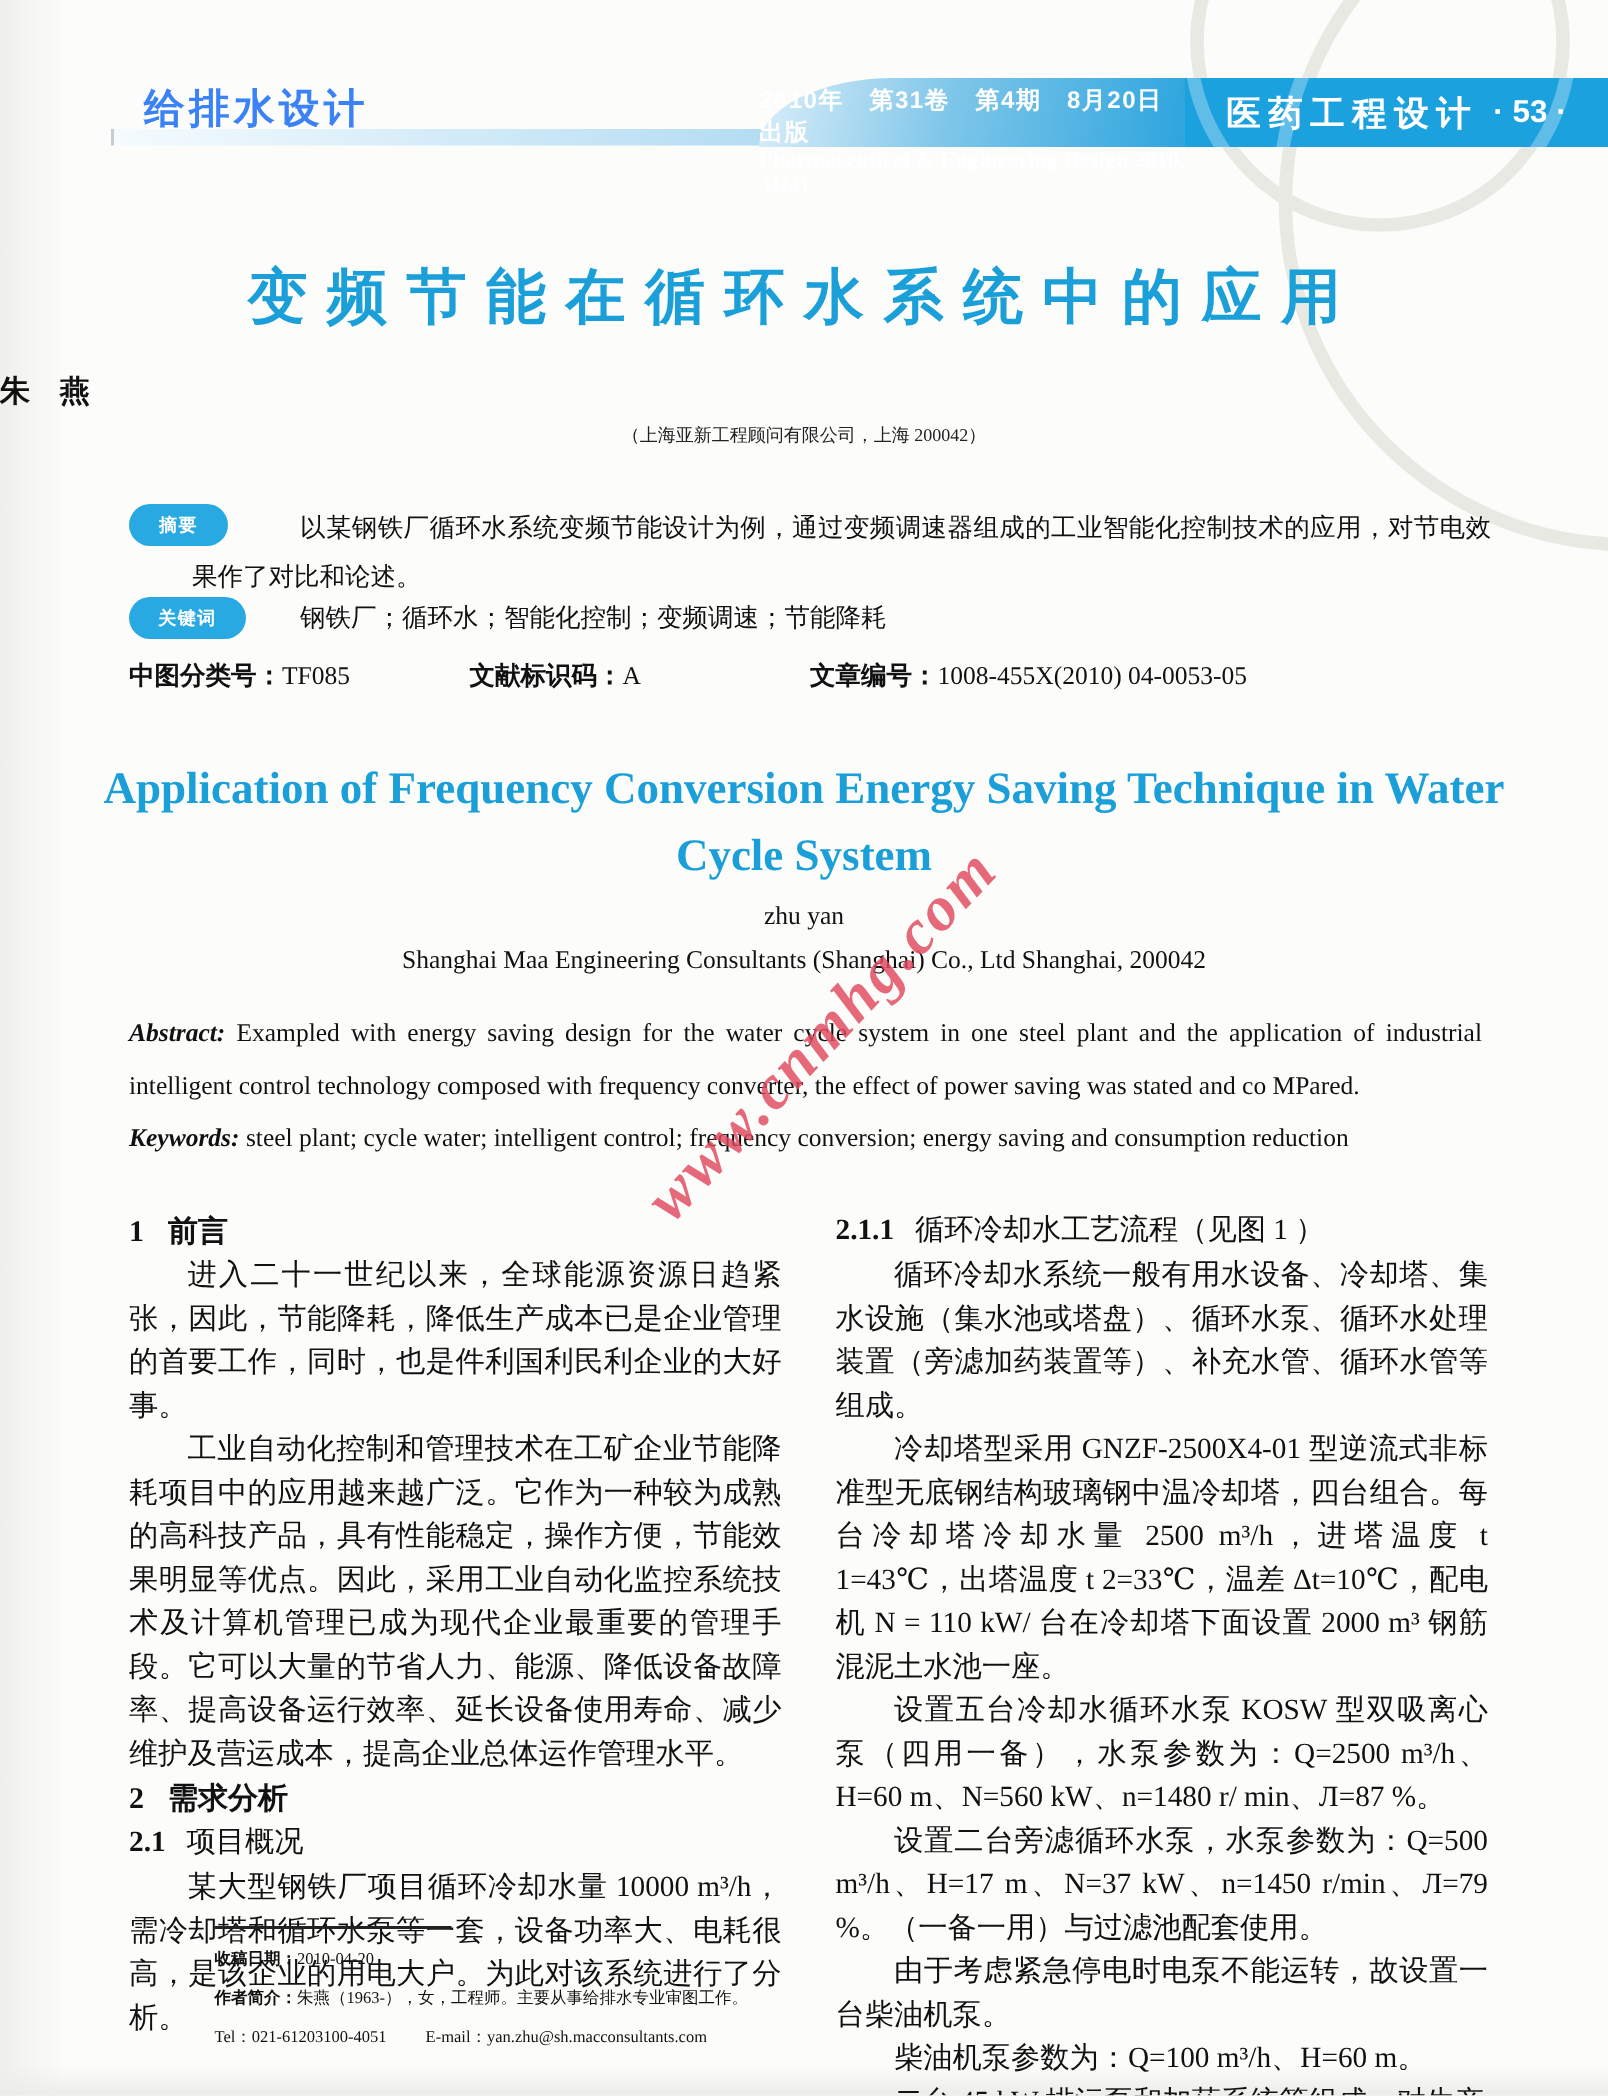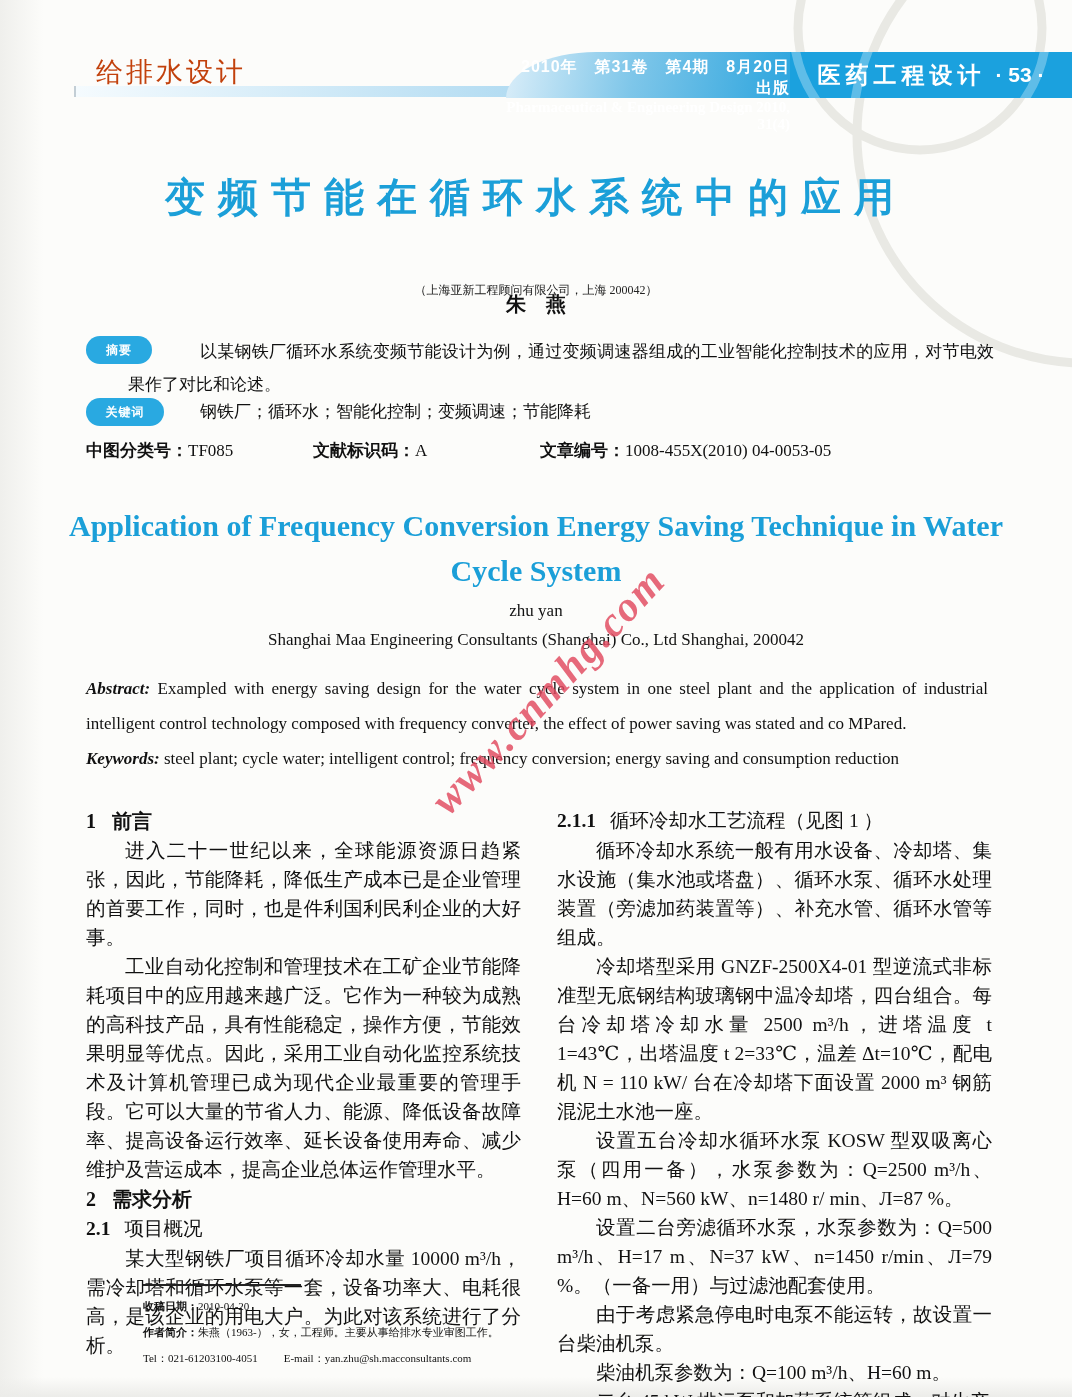--- a/index.html
+++ b/index.html
@@ -10,48 +10,48 @@
   .edge-left{position:absolute;left:0;top:0;width:58px;height:100%;
              background:linear-gradient(to right,#efefec,rgba(252,252,250,0) 75%);}
   .edge-bottom{position:absolute;left:0;bottom:0;width:100%;height:20px;
                background:linear-gradient(to top,#ecece9,rgba(252,252,250,0));}
 
   
   .arcs-svg{position:absolute;top:0;left:0;z-index:0;pointer-events:none;}
 
   
   .hdr-left-label{position:absolute;left:96px;top:54px;z-index:2;
-    font-family:"Liberation Sans","DejaVu Sans",sans-serif;font-weight:normal;
-    font-size:27px;color:#c2410c;letter-spacing:3px;}
+    font-family:"Liberation Sans","DejaVu Sans",sans-serif;font-weight:bold;
+    font-size:27px;color:#3b82f6;letter-spacing:3px;}
   .hdr-strip{position:absolute;left:74px;top:86px;width:436px;height:11px;z-index:1;
     background:linear-gradient(to right,#f5fbfe,#b3dcf2);border-left:2px solid #c3ced5;}
   .hdr-center{position:absolute;left:506px;top:52px;width:284px;height:46px;z-index:1;
     background:linear-gradient(100deg,#dbeef9 0%,#7ec6e9 45%,#2da5de 100%);
-    border-top-left-radius:90px 46px;color:#fff;text-align:right;}
+    border-top-left-radius:90px 46px;color:#fff;text-align:left;}
   .hdr-center .l1{margin-top:5px;font-family:"Liberation Sans","DejaVu Sans",sans-serif;
     font-weight:bold;font-size:16px;letter-spacing:1px;}
   .hdr-center .l2{font-family:"Liberation Serif","DejaVu Serif",serif;
     font-weight:bold;font-size:15px;}
   .hdr-right{position:absolute;left:790px;top:52px;width:282px;height:46px;z-index:1;
     background:#1ba1de;color:#fff;display:flex;align-items:center;justify-content:center;
     gap:10px;overflow:hidden;}
   .hdr-right .jn{font-family:"Liberation Sans","DejaVu Sans",sans-serif;font-weight:bold;
     font-size:23px;letter-spacing:5px;position:relative;z-index:2;text-align:right;}
   .hdr-right .pn{font-family:"Liberation Sans","DejaVu Sans",sans-serif;font-weight:bold;
     font-size:21px;position:relative;z-index:2;}
   .band-circle{position:absolute;border-radius:50%;border:9px solid rgba(255,255,255,0.3);
     box-sizing:border-box;z-index:1;}
   .bc1{width:262px;height:262px;left:-1px;top:-155px;}
   .bc2{width:474px;height:474px;left:58px;top:-154px;}
 
   
   .title-cn{position:absolute;top:170px;left:0;width:100%;text-align:center;z-index:2;
     font-weight:bold;font-size:40px;color:#1b9fd8;letter-spacing:13px;}
-  .author-cn{position:absolute;top:247px;left:0;width:100%;text-align:center;
-    font-weight:bold;font-size:20px;margin-top:44px;}
+  .author-cn{position:absolute;top:247px;left:0;width:100%;text-align:left;
+    font-weight:bold;font-size:20px;}
   .affil-cn{position:absolute;top:282px;left:0;width:100%;text-align:center;font-size:12px;color:#222;}
 
   
   .badge{position:absolute;background:#29a9e1;color:#fff;border-radius:15px;text-align:center;
     font-family:"Liberation Sans","DejaVu Sans",sans-serif;font-weight:bold;font-size:12px;
     height:28px;line-height:28px;letter-spacing:1px;}
   .abs-badge{left:86px;top:336px;width:66px;}
   .kw-badge{left:86px;top:398px;width:78px;}
   .abs-text{position:absolute;left:128px;top:335px;width:866px;font-size:17px;line-height:33px;
     text-indent:72px;text-align:justify;}

